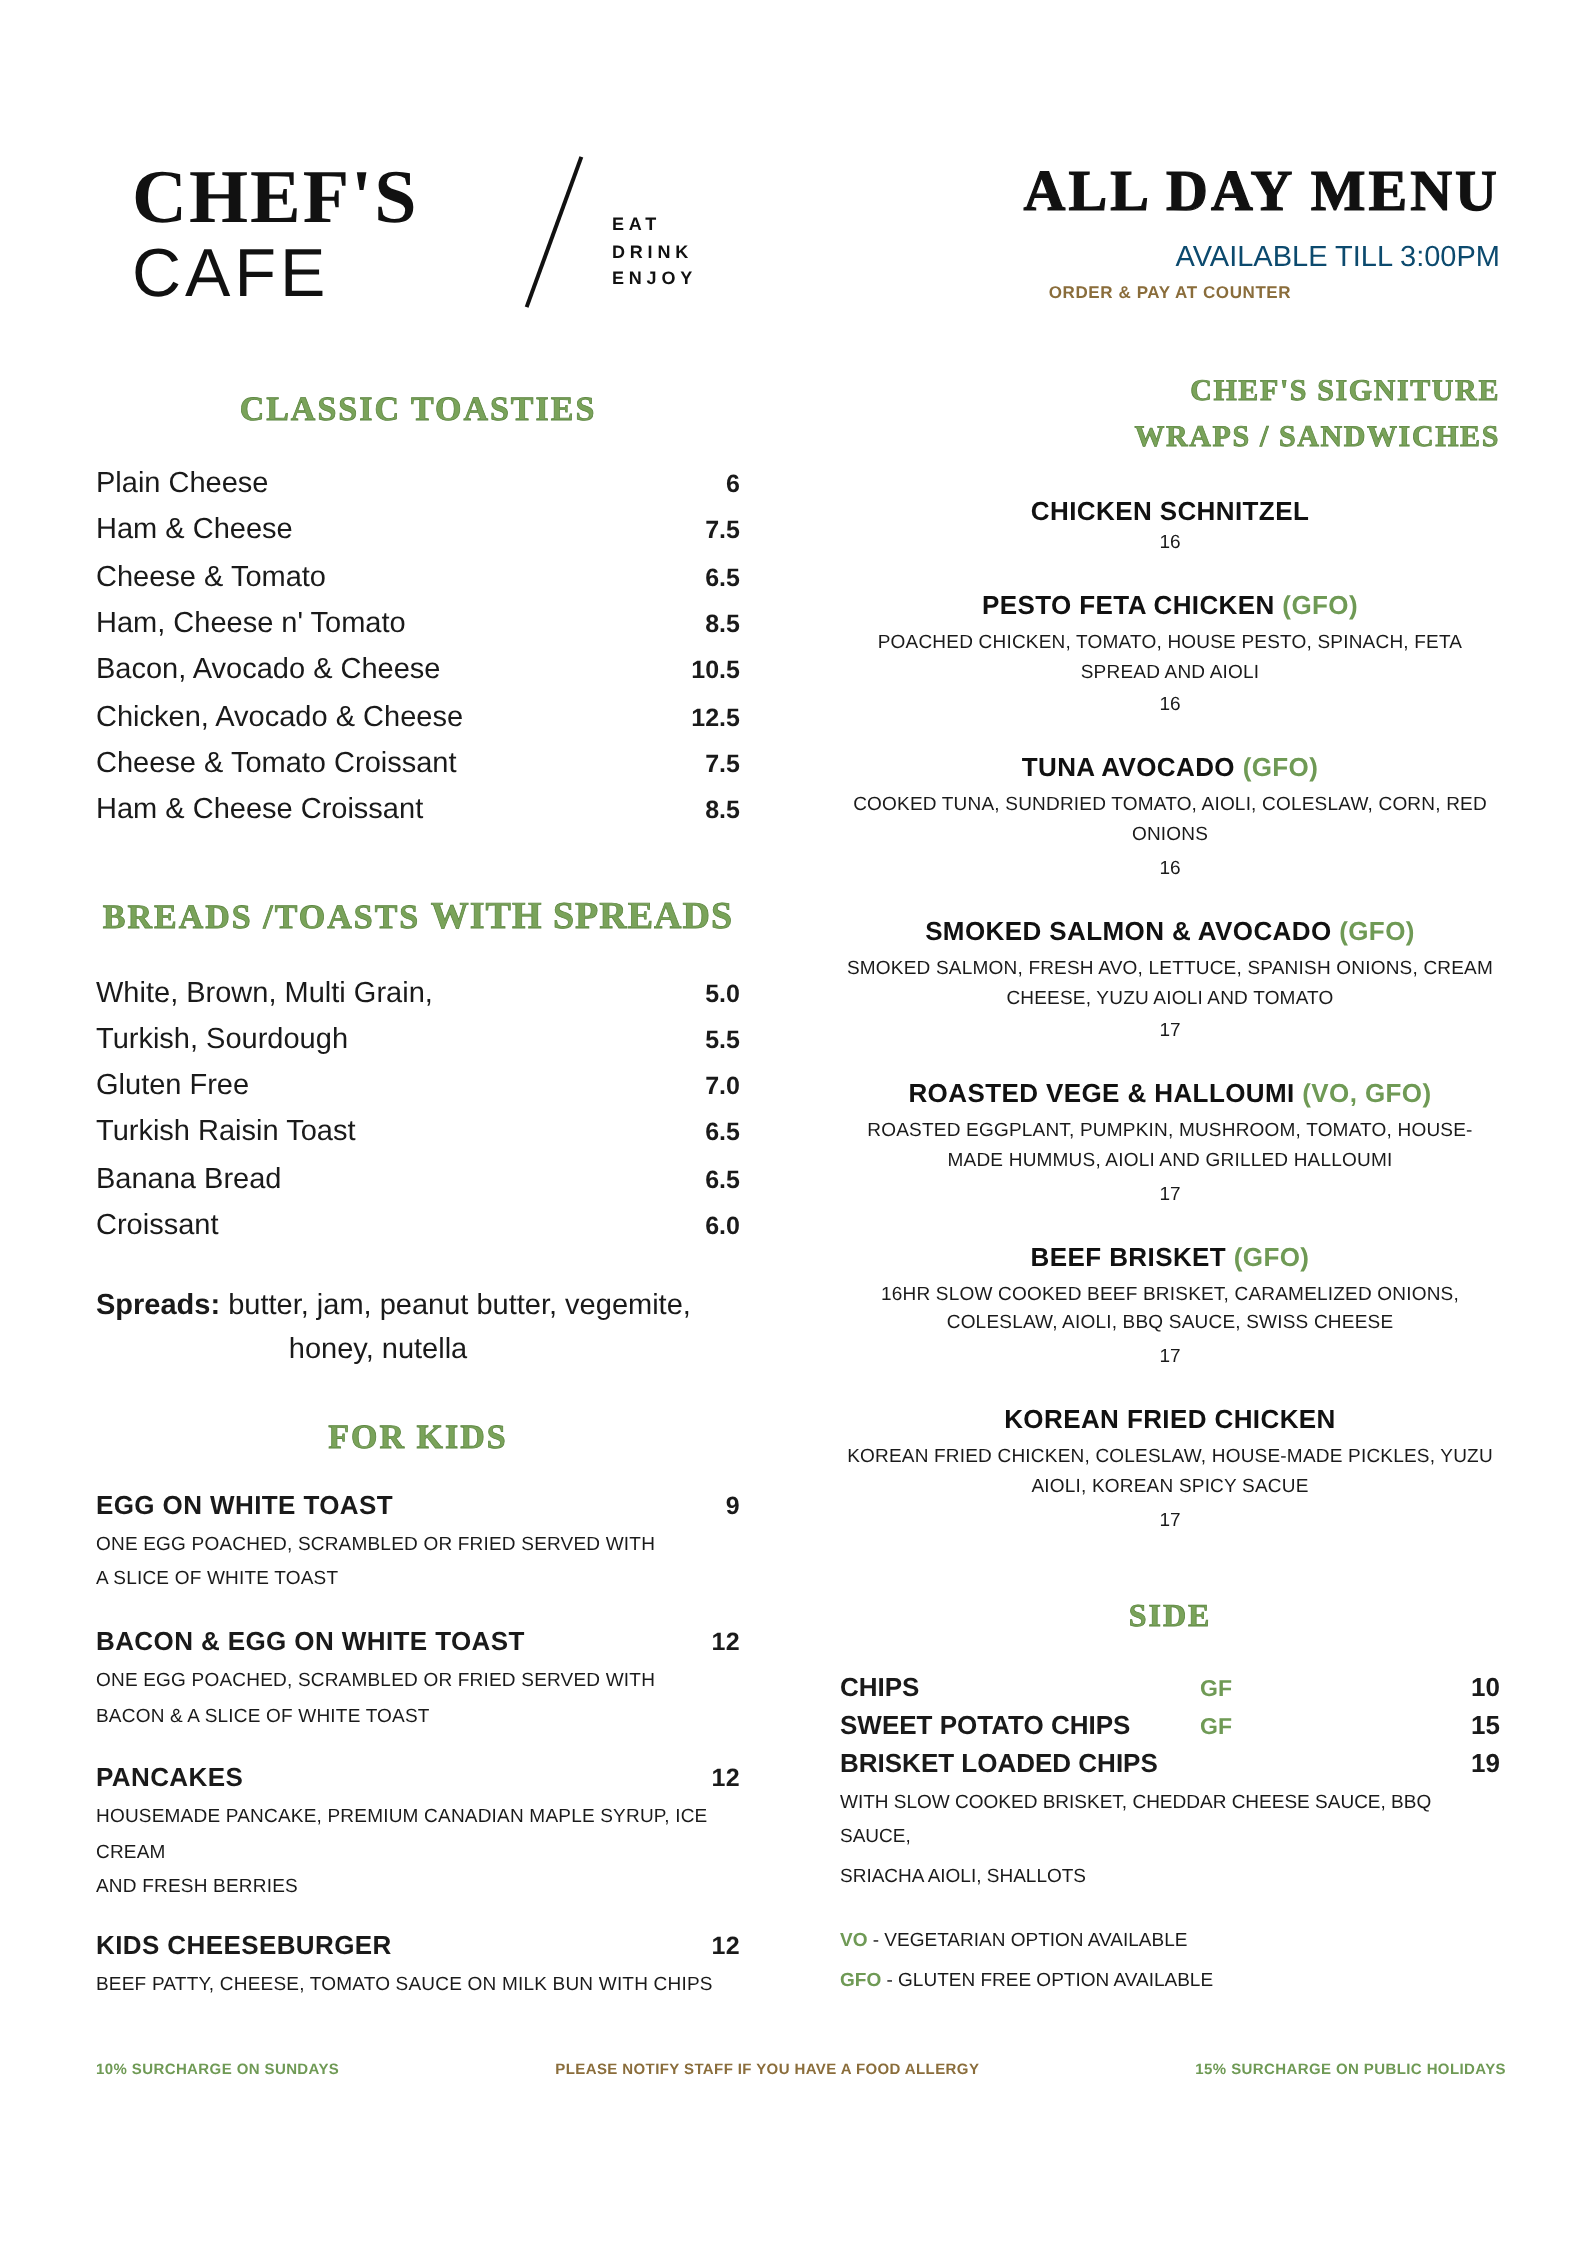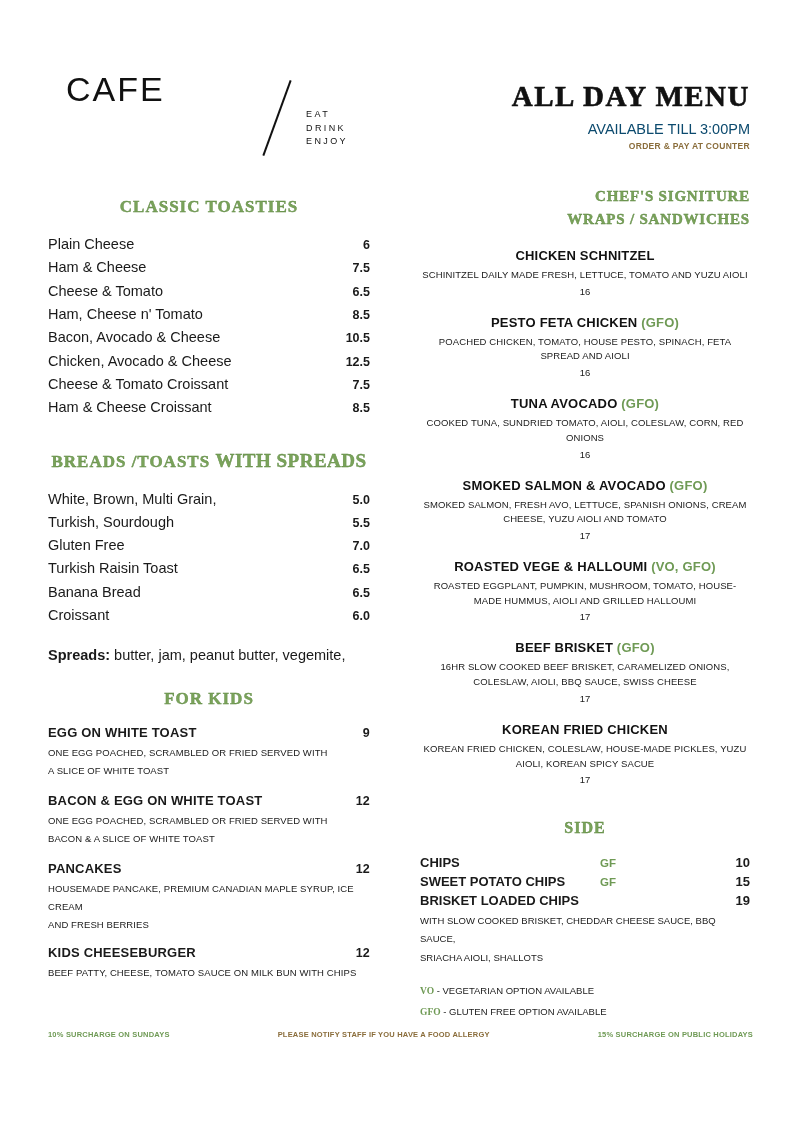--- a/index.html
+++ b/index.html
@@ -79,21 +79,21 @@
     transform-origin: center;
   }
   .logo-tag {
     position: absolute;
     left: 258px;
     top: 36px;
     font-size: 9px;
     letter-spacing: 2.4px;
     line-height: 1.5;
     color: #111;
-    font-weight: normal;
+    font-weight: bold;
   }
 
   
   .sec-title {
     text-align: center;
     font-family: "Liberation Serif", serif;
     font-weight: bold;
     font-size: 17px;
     letter-spacing: 1px;
     color: #7aa35a;
@@ -167,21 +167,21 @@
     color: #111;
     -webkit-text-stroke: 0.6px #111;
   }
   .avail {
     text-align: right;
     font-size: 14.5px;
     margin-top: 8px;
     color: #0c4a6e;
   }
   .order-pay {
-    text-align: right;
+    text-align: center;
     font-size: 8.5px;
     font-weight: bold;
     letter-spacing: 0.3px;
     color: #8a6d3b;
     margin-top: 4px;
   }
 
   .wrap-head {
     text-align: right;
     font-family: "Liberation Serif", serif;
@@ -246,21 +246,21 @@
     line-height: 1.85;
     text-transform: uppercase;
     margin-top: 2px;
   }
   .legend {
     font-size: 9.5px;
     margin-top: 14px;
     line-height: 2.1;
     text-transform: uppercase;
   }
-  .legend b { color: #6f9a55; font-family: Liberation Serif, serif; }
+  .legend b { color: #6f9a55; }
 
   
   .footer {
     position: absolute;
     left: 48px;
     right: 40px;
     bottom: 83px;
     display: flex;
     justify-content: space-between;
     font-size: 7.5px;
@@ -273,20 +273,21 @@
   .footer .right { color: #6f9a55; }
 </style>
 </head>
 <body>
 
 <div class="page">
 
   <div class="col-left">
 
     <div class="logo-wrap">
+      <div class="logo-chefs">CHEF'S</div>
       <div class="logo-cafe">CAFE</div>
       <div class="logo-slash"></div>
       <div class="logo-tag">
         <div>EAT</div>
         <div>DRINK</div>
         <div>ENJOY</div>
       </div>
     </div>
 
     <div class="sec-title">CLASSIC TOASTIES</div>
@@ -353,20 +354,21 @@
         <span class="price">6.5</span>
       </div>
       <div class="row">
         <span class="name">Croissant</span>
         <span class="price">6.0</span>
       </div>
     </div>
 
     <div class="spreads">
       <b>Spreads:</b><span> butter, jam, peanut butter, vegemite,</span>
+      <span class="line2">honey, nutella</span>
     </div>
 
     <div class="sec-title" style="margin-top:22px;">FOR KIDS</div>
 
     <div class="kids">
       <div class="kid-item">
         <div class="kid-head">
           <span>EGG ON WHITE TOAST</span>
           <span class="price">9</span>
         </div>
@@ -411,21 +413,20 @@
       <div>WRAPS / SANDWICHES</div>
     </div>
 
     <div class="wrap-list">
 
       <div class="wrap-item">
         <div class="wrap-name">
           <span>CHICKEN SCHNITZEL</span>
           <span class="gfo"></span>
         </div>
-        <div class="wrap-desc">SCHINITZEL DAILY MADE FRESH, LETTUCE, TOMATO AND YUZU AIOLI</div>
         <div class="wrap-price">16</div>
       </div>
 
       <div class="wrap-item">
         <div class="wrap-name">
           <span>PESTO FETA CHICKEN</span>
           <span class="gfo">(GFO)</span>
         </div>
         <div class="wrap-desc">POACHED CHICKEN, TOMATO, HOUSE PESTO, SPINACH, FETA SPREAD AND AIOLI</div>
         <div class="wrap-price">16</div>

